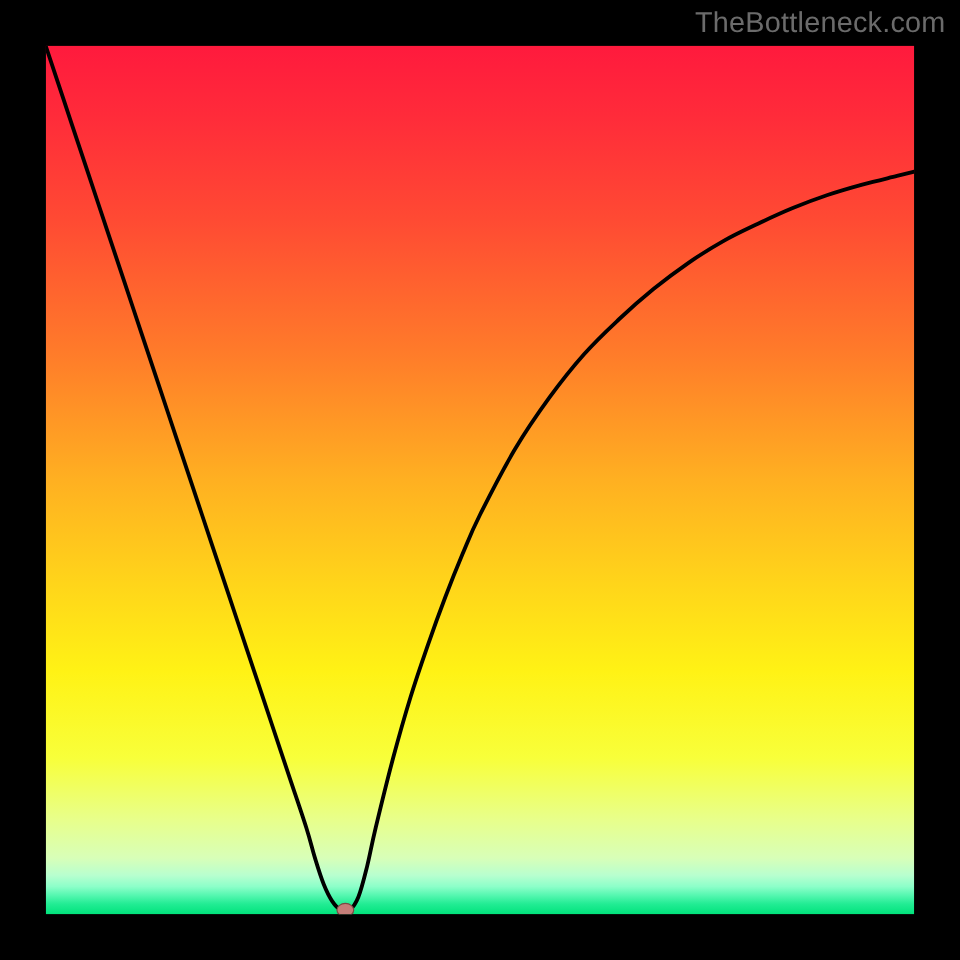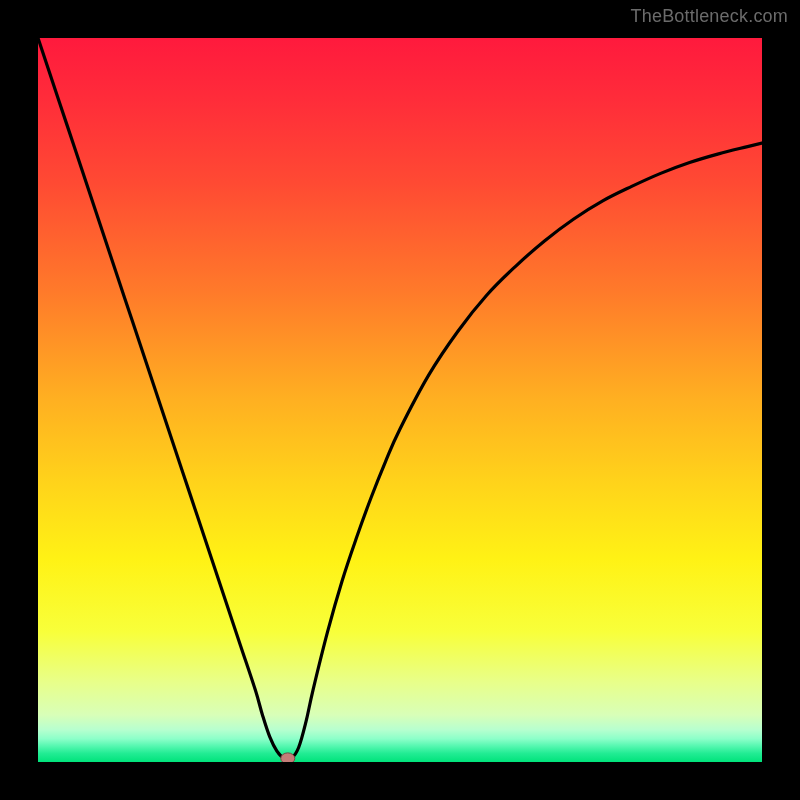--- a/index.html
+++ b/index.html
@@ -39,21 +39,21 @@
     left: 0;
     top: 0;
     width: 100%;
     height: 100%;
   }
   .credit {
     position: absolute;
     top: 6px;
     right: 12px;
     color: #6b6b6b;
-    font-size: 18px;
+    font-size: 24px;
     font-weight: 400;
     letter-spacing: 0.2px;
   }
 </style>
 </head>
 <body>
 
 <div class="frame">
 
   <div class="chart-area">

